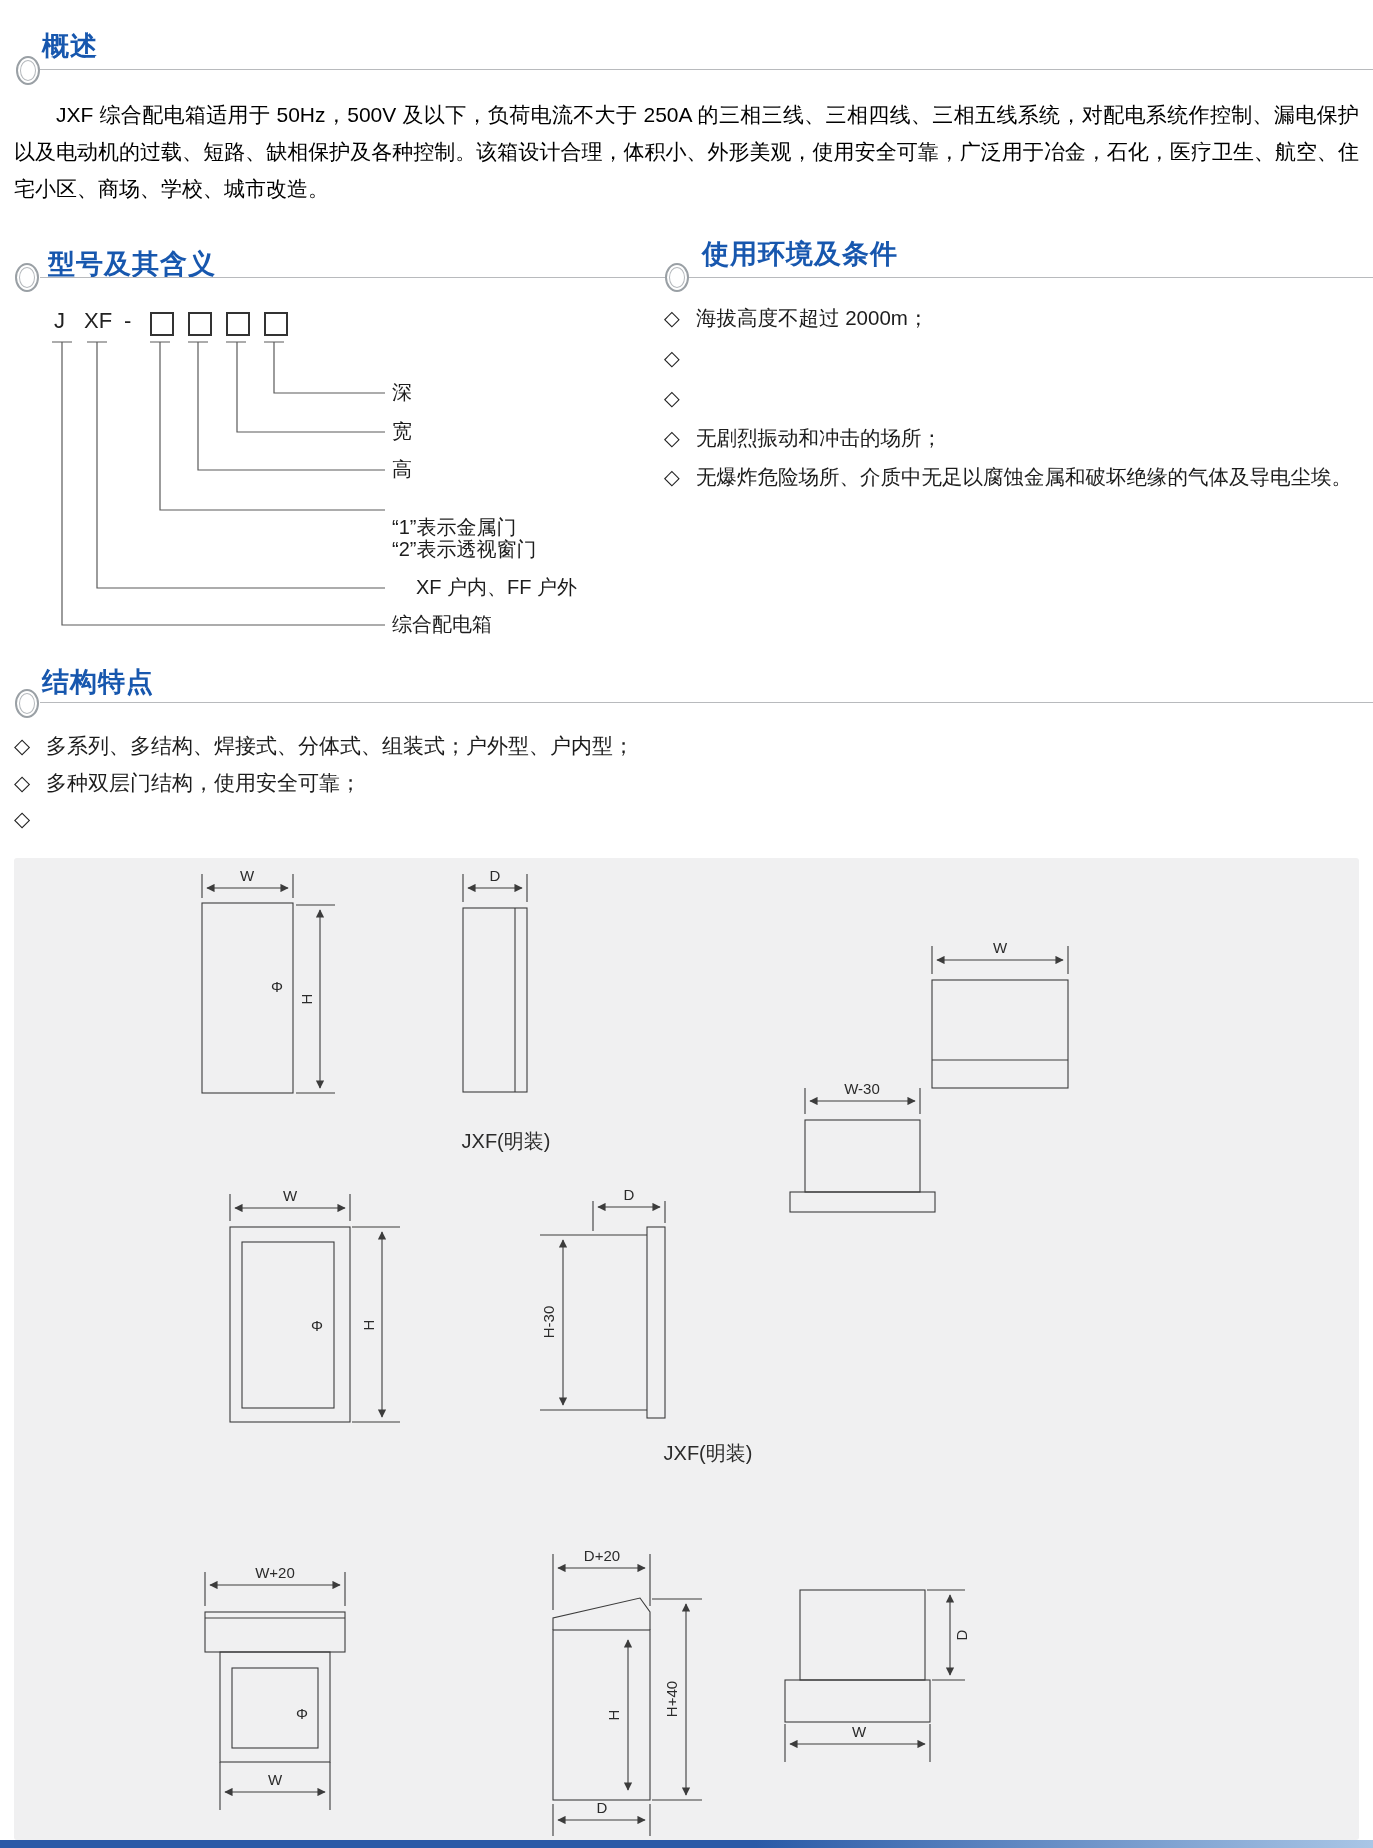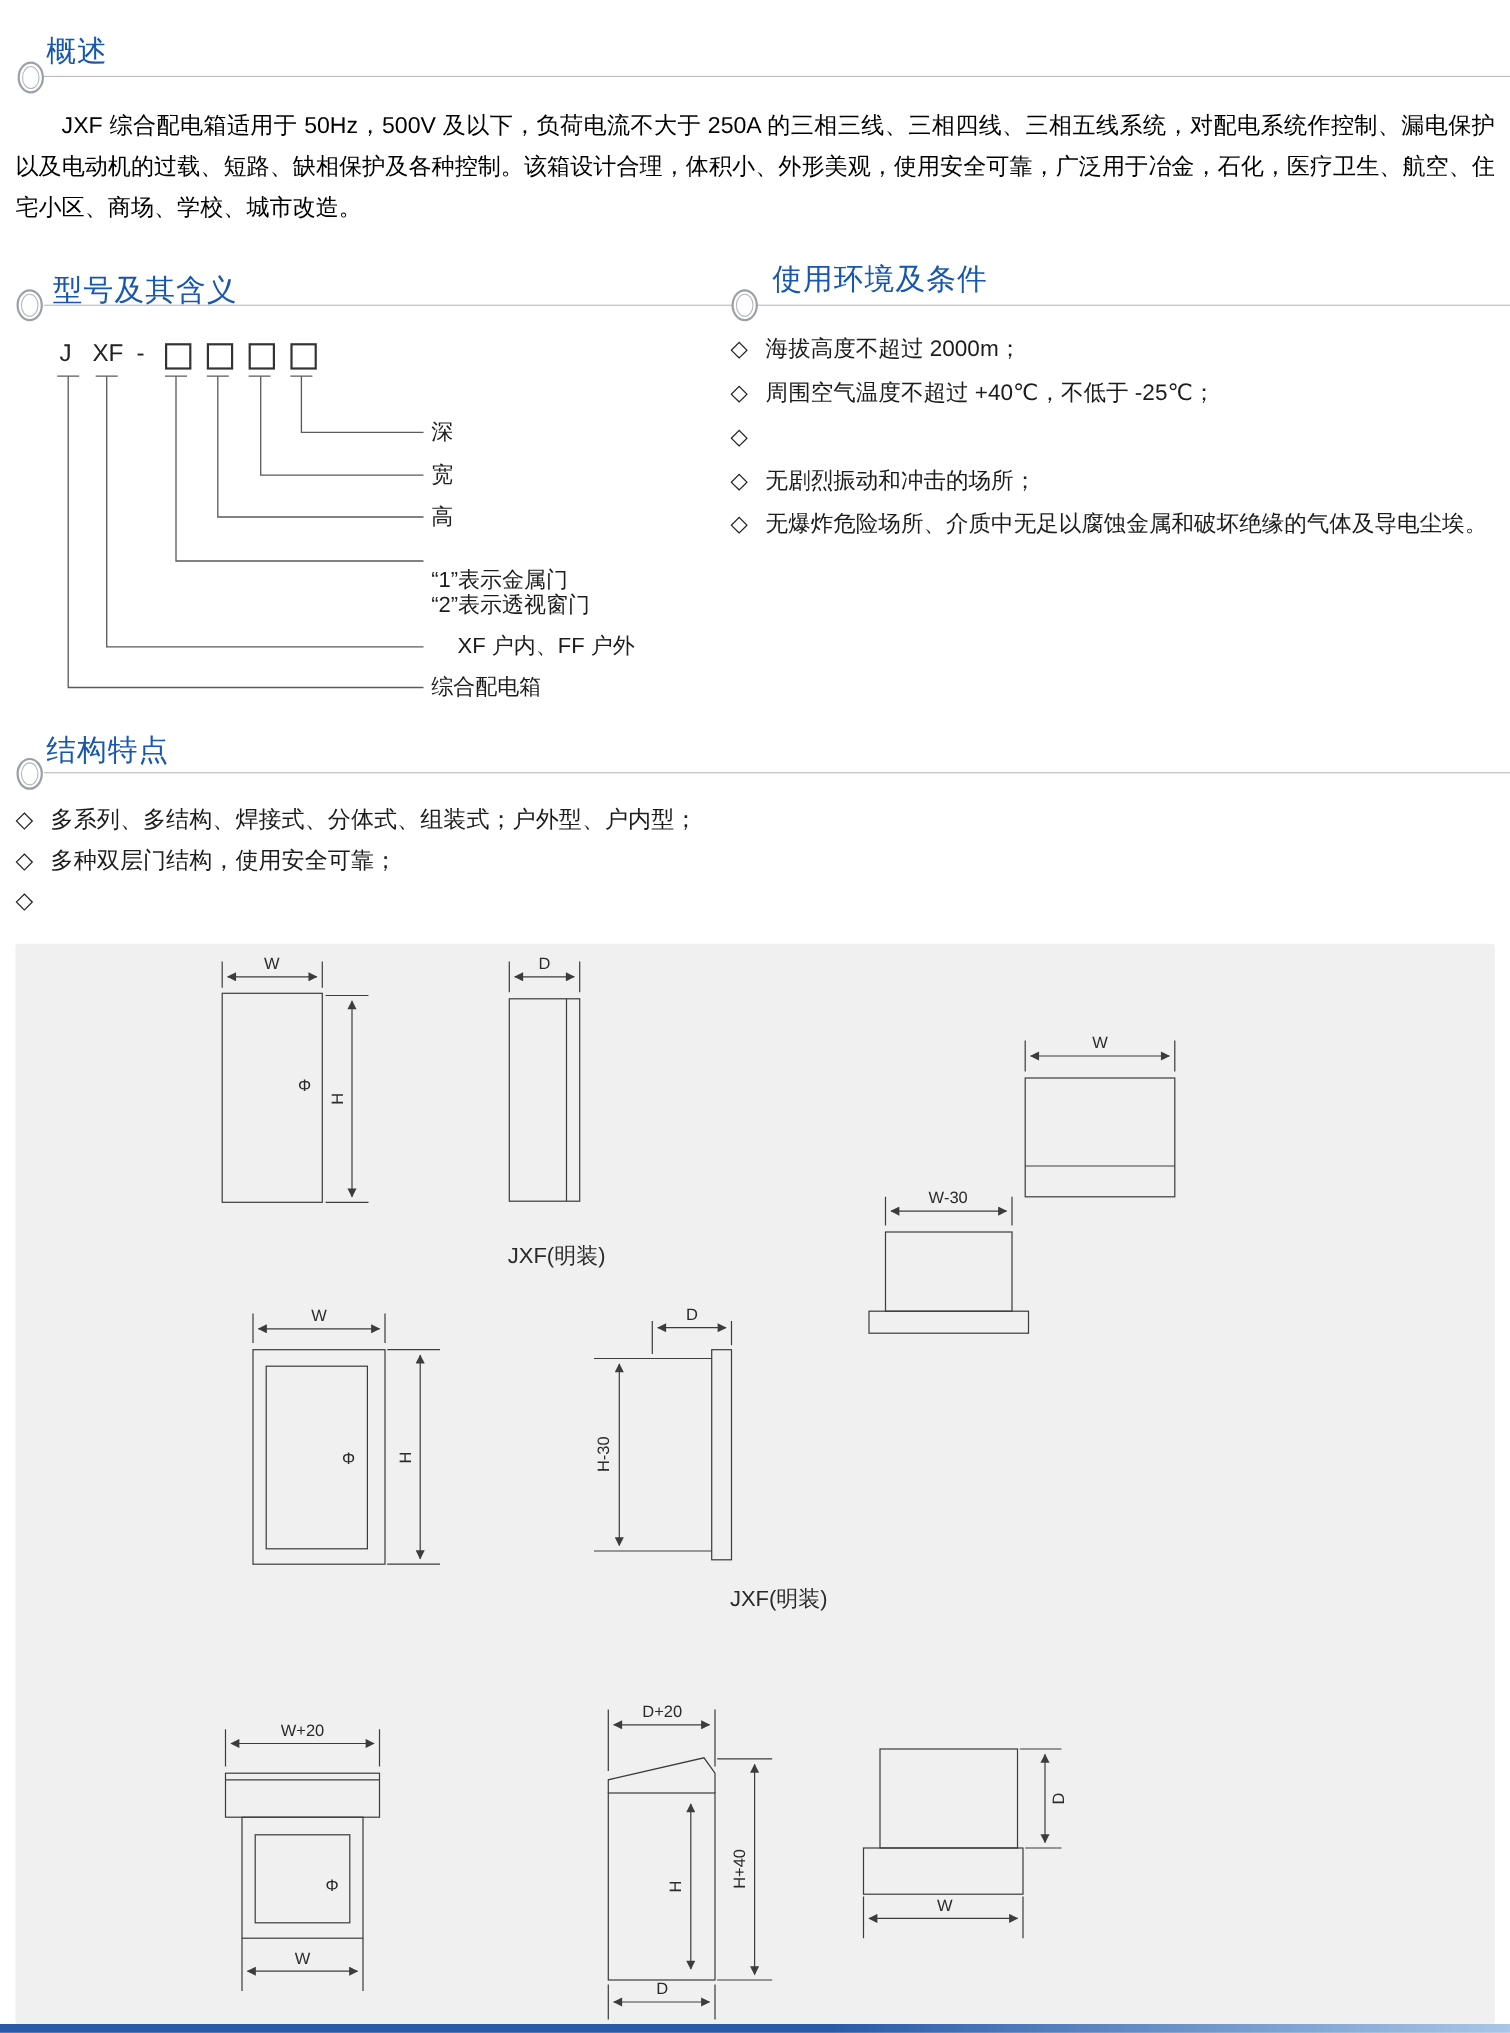--- a/index.html
+++ b/index.html
@@ -2,21 +2,21 @@
 <html><head>
 <meta charset="utf-8">
 <style>
   html,body{margin:0;padding:0;}
   body{
     width:1373px;height:1848px;position:relative;overflow:hidden;background:#ffffff;
     font-family:"Liberation Sans","DejaVu Sans",sans-serif;color:#1c1c1c;
   }
   .abs{position:absolute;}
   .sec-title{
-    position:absolute;font-size:27px;font-weight:normal;color:#1757ae;
+    position:absolute;font-size:27px;font-weight:bold;color:#1757ae;
     letter-spacing:1px;white-space:nowrap;
   }
   .rule{position:absolute;height:1px;background:#b8babd;}
   .ring{
     position:absolute;width:20px;height:25px;border:2px solid #9aa0a5;
     border-radius:50%;background:#fff;z-index:2;
   }
   .ring::after{
     content:'';position:absolute;left:2px;top:2px;right:2px;bottom:2px;
     border:1px solid #b4b8bc;border-radius:50%;
@@ -92,21 +92,20 @@
   <span class="model-label" style="top:611px;">综合配电箱</span>
 </div>
 
 <div class="dlist env-list">
   <div class="item">
     <span class="bullet">◇</span>
     <span>海拔高度不超过 2000m；</span>
   </div>
   <div class="item">
     <span class="bullet">◇</span>
-    <span>周围空气温度不超过 +40℃，不低于 -25℃；</span>
   </div>
   <div class="item">
     <span class="bullet">◇</span>
   </div>
   <div class="item">
     <span class="bullet">◇</span>
     <span>无剧烈振动和冲击的场所；</span>
   </div>
   <div class="item" style="line-height:38px;">
     <span class="bullet">◇</span>

